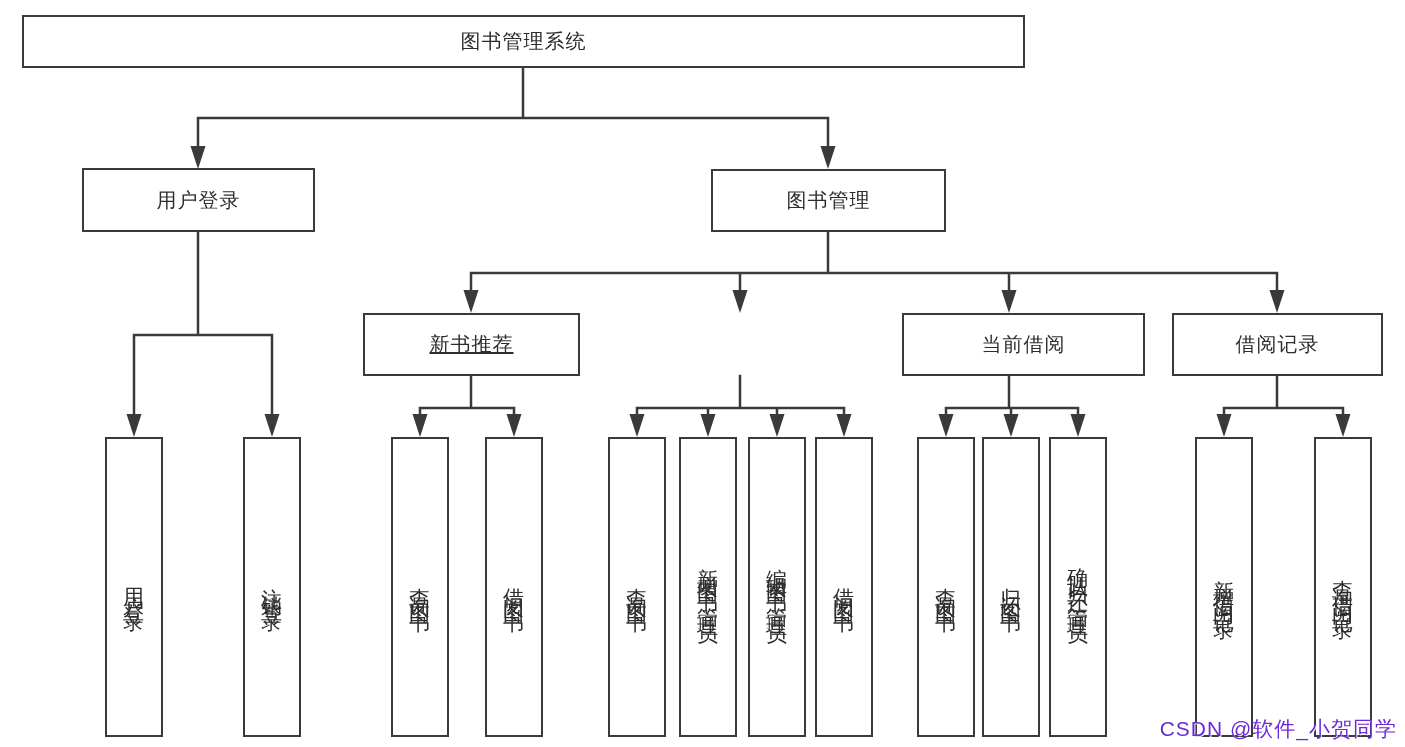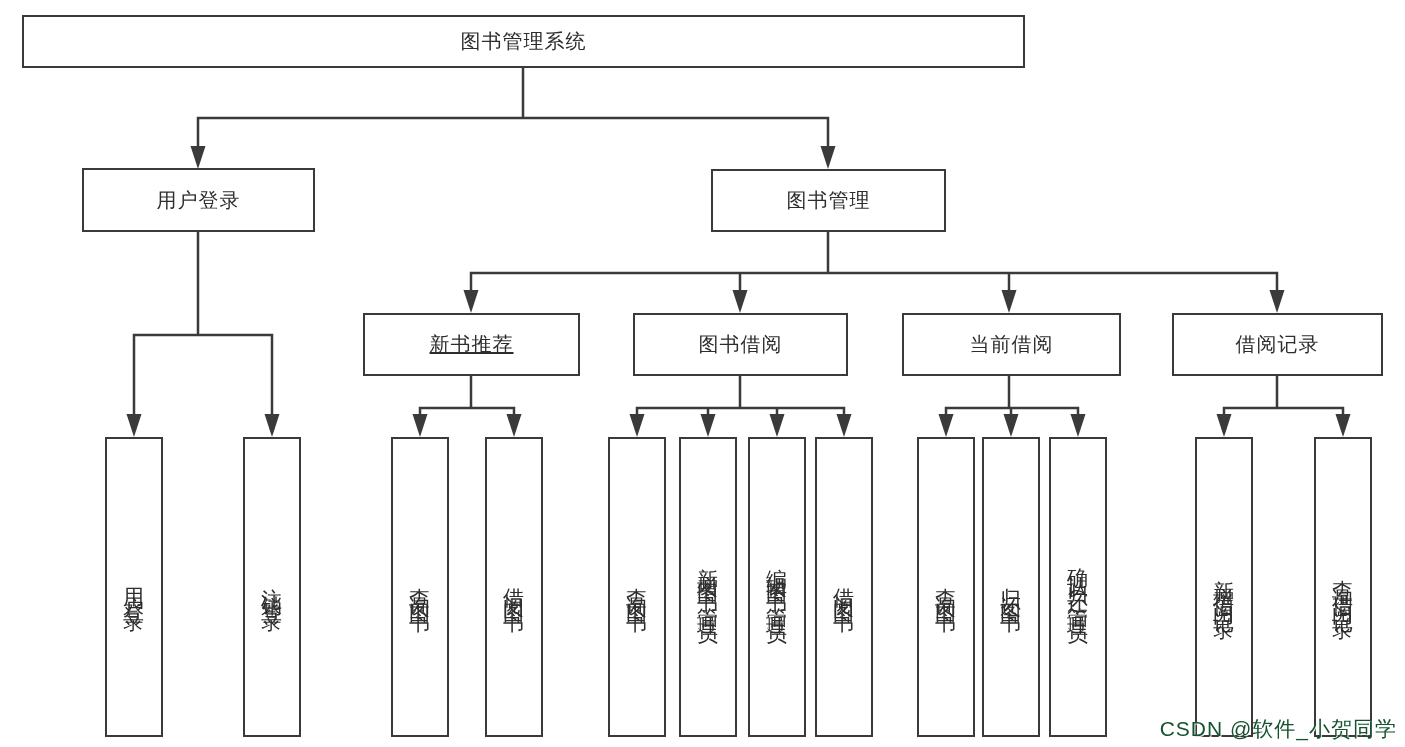--- a/index.html
+++ b/index.html
@@ -57,21 +57,21 @@
     letter-spacing: 8px;
     line-height: 1;
     white-space: nowrap;
     color: #2d2d2d;
   }
   .watermark {
     position: absolute;
     right: 8px;
     bottom: 4px;
     font-size: 21px;
-    color: #14532d;
+    color: #6d28d9;
     letter-spacing: 1px;
     text-shadow: 1px 1px 0 rgba(255,255,255,0.85);
     z-index: 10;
   }
 </style>
 </head>
 <body>
 
 <div class="canvas">
 
@@ -125,24 +125,21 @@
   <div class="box h-node" style="left:82px; top:168px; width:233px; height:64px;">
     <span>用户登录</span>
   </div>
   <div class="box h-node" style="left:711px; top:169px; width:235px; height:63px;text-align:right;">
     <span>图书管理</span>
   </div>
 
   <div class="box h-node" style="left:363px; top:313px; width:217px; height:63px;text-decoration:underline;">
     <span>新书推荐</span>
   </div>
-  <div class="box h-node" style="left:633px; top:313px; width:215px; height:63px;">
-    <span>图书借阅</span>
-  </div>
-  <div class="box h-node" style="left:902px; top:313px; width:219px; height:63px;">
+  <div class="box h-node" style="left:902px; top:313px; width:243px; height:63px;">
     <span>当前借阅</span>
   </div>
   <div class="box h-node" style="left:1172px; top:313px; width:211px; height:63px;">
     <span>借阅记录</span>
   </div>
 
   <div class="box leaf" style="left:105px;">
     <span class="vtext">用户登录</span>
   </div>
   <div class="box leaf" style="left:243px;">

